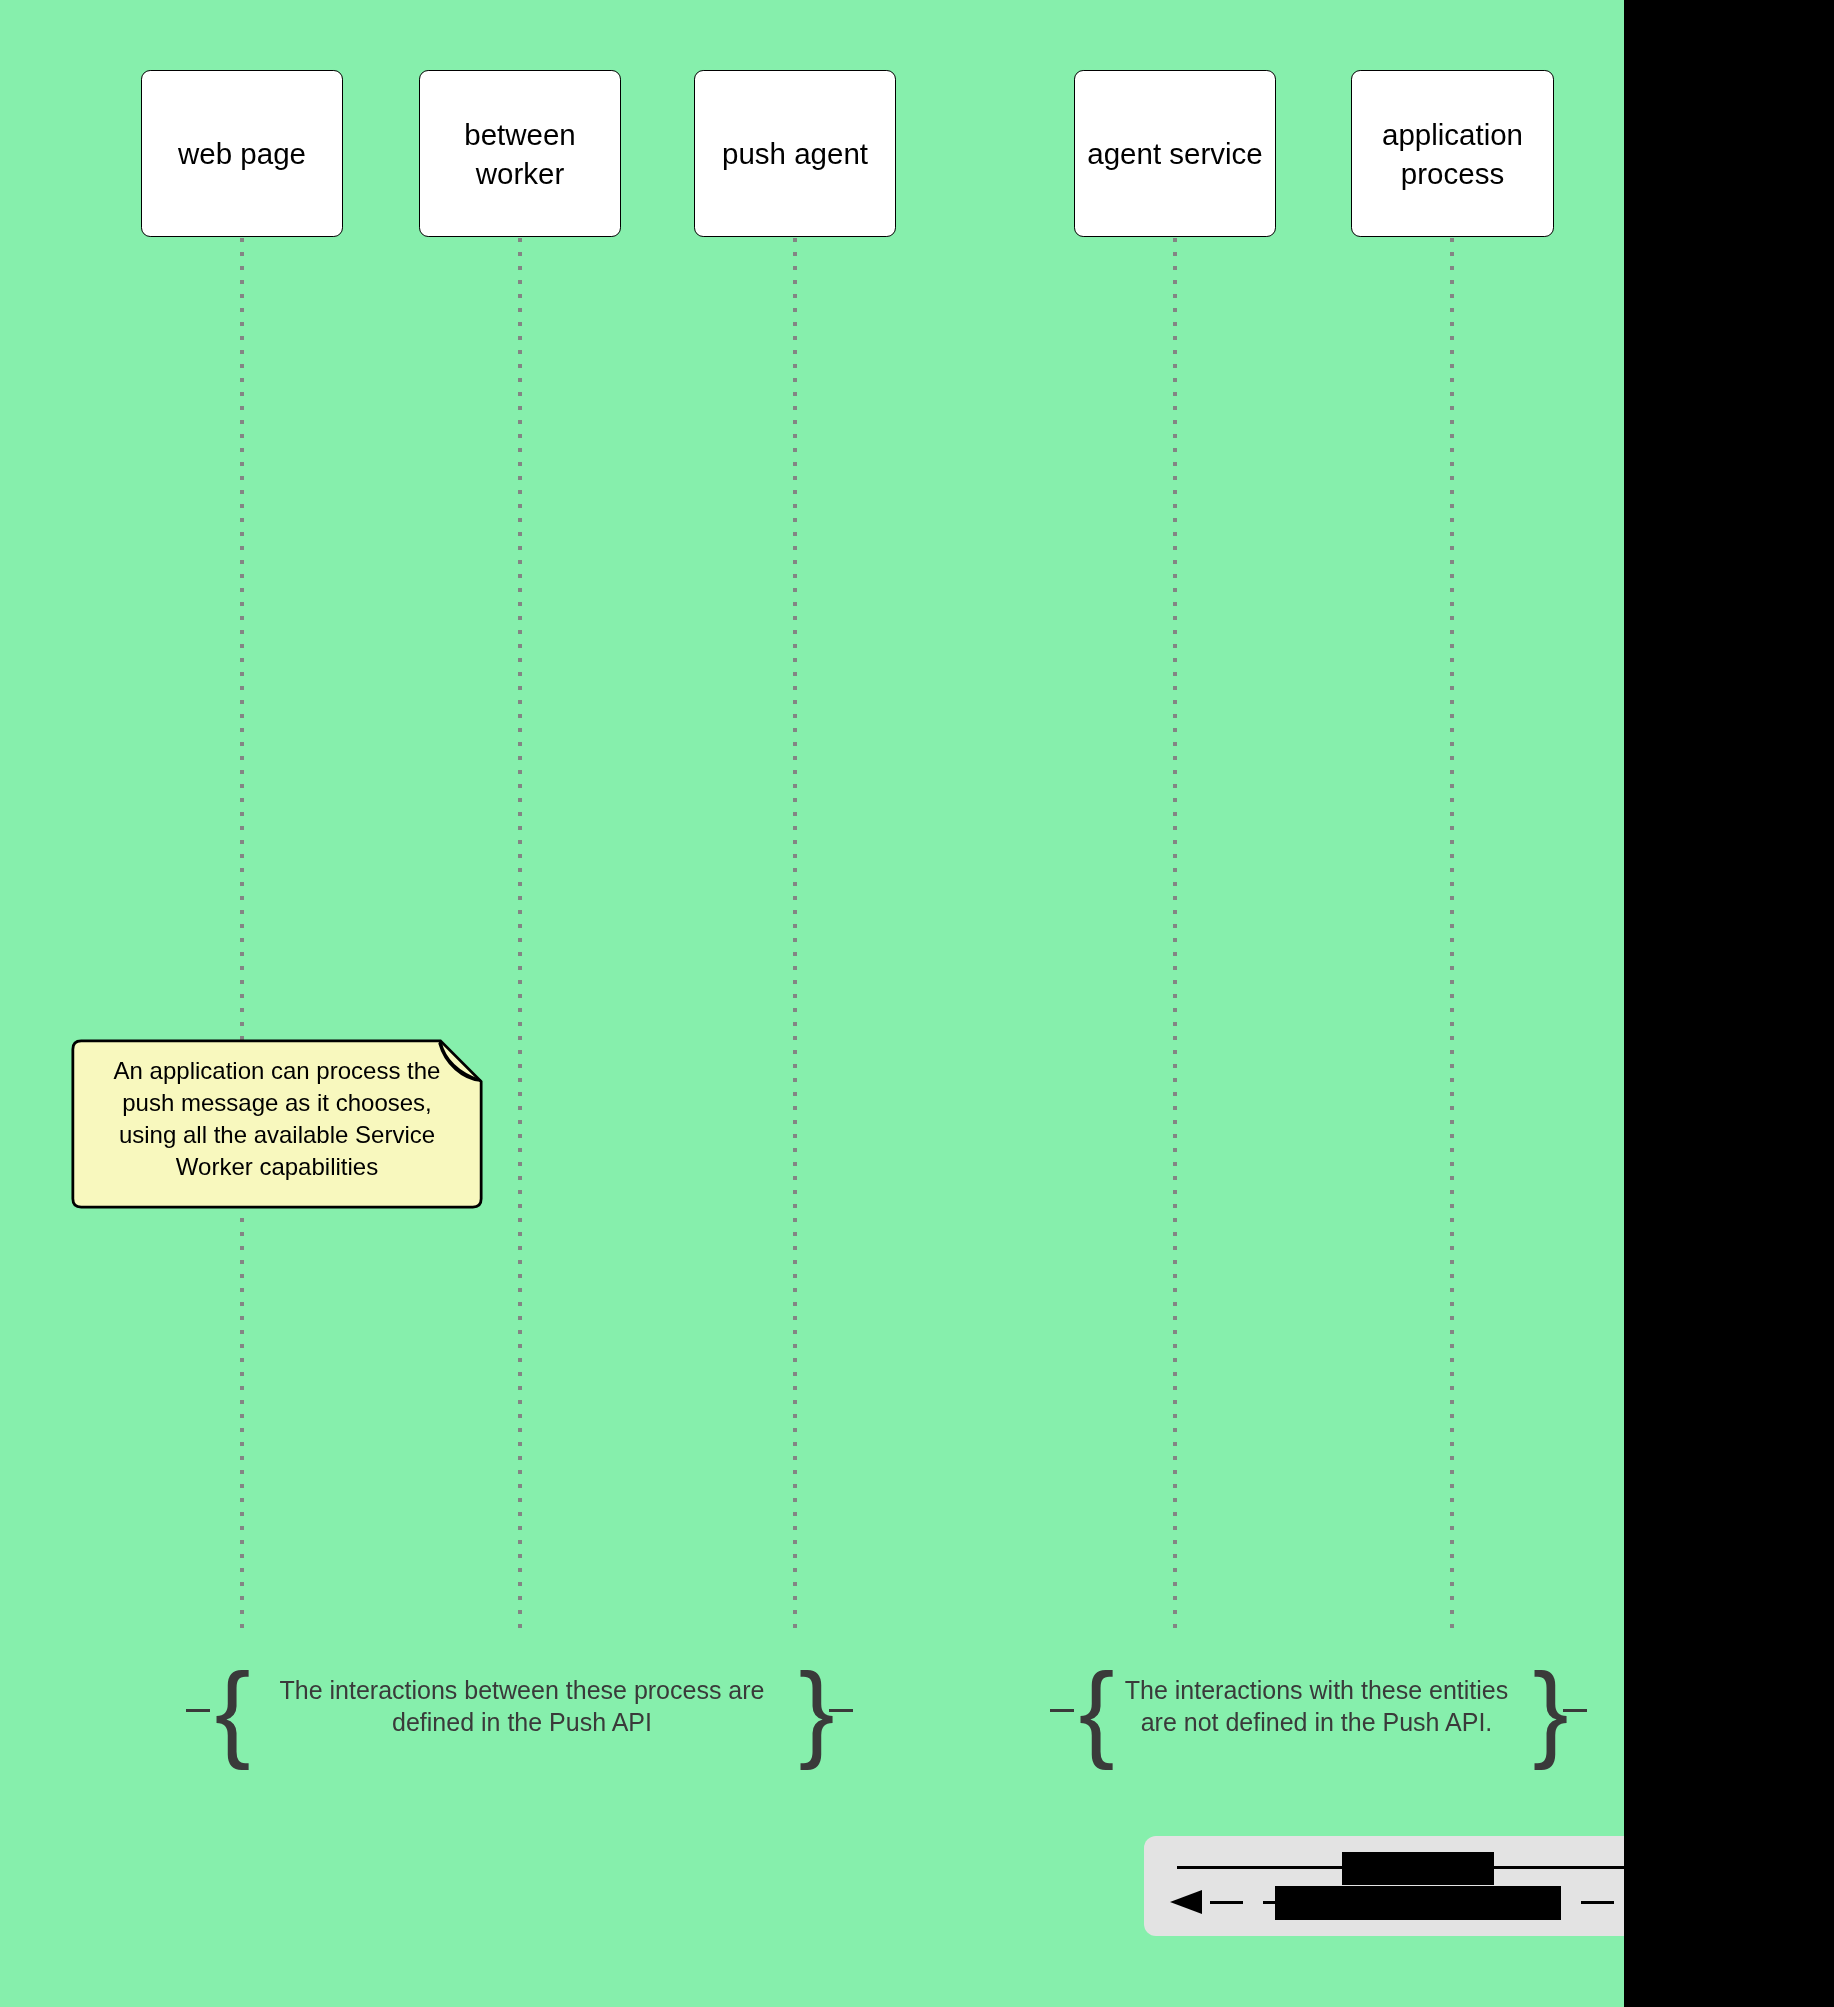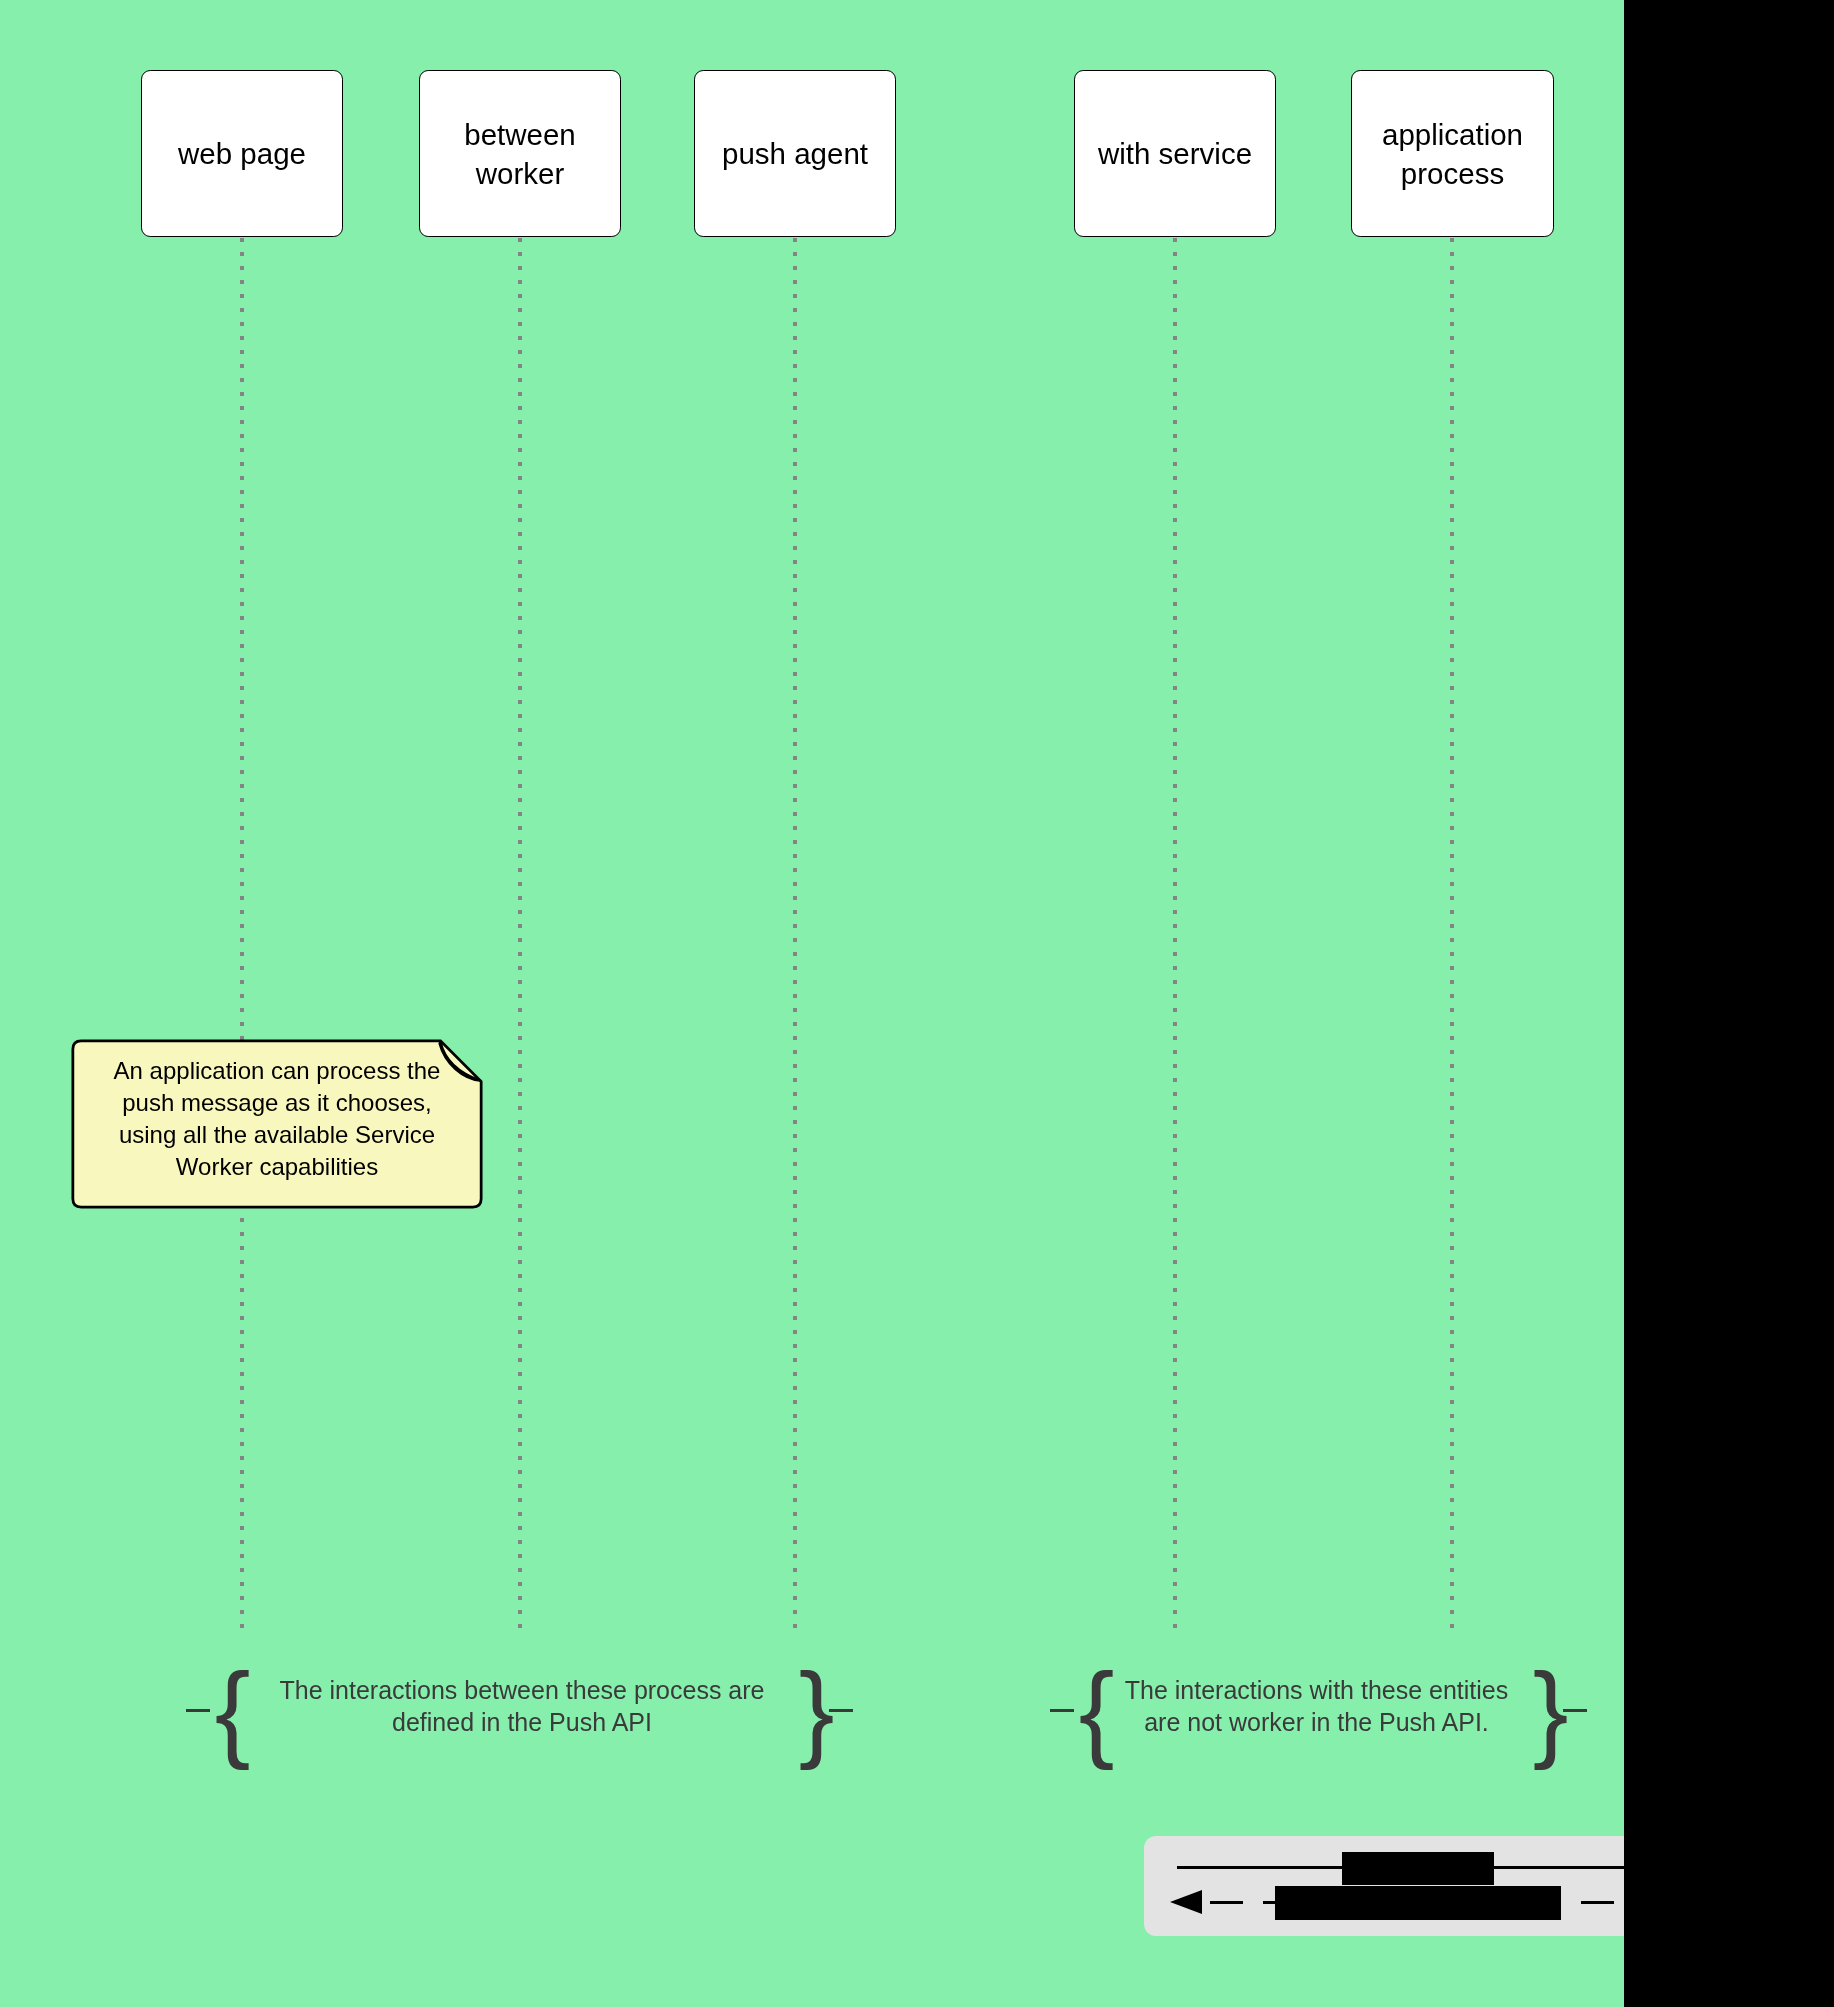--- a/index.html
+++ b/index.html
@@ -52,21 +52,21 @@
     <span class="actor-label">web page</span>
   </div>
   <div class="actor" style="left:419px;width:202px;">
     <span class="actor-label">between
 worker</span>
   </div>
   <div class="actor" style="left:694px;width:202px;">
     <span class="actor-label">push agent</span>
   </div>
   <div class="actor" style="left:1074px;width:202px;">
-    <span class="actor-label">with service</span>
+    <span class="actor-label">agent service</span>
   </div>
   <div class="actor" style="left:1351px;width:203px;">
     <span class="actor-label">application
 process</span>
   </div>
 
   <div class="lifeline" style="left:240px;"></div>
   <div class="lifeline" style="left:518px;"></div>
   <div class="lifeline" style="left:793px;"></div>
   <div class="lifeline" style="left:1173px;"></div>
@@ -88,21 +88,21 @@
   <div class="brace-tick" style="left:186px;"></div>
   <div class="brace-tick" style="left:829px;"></div>
   <div class="annotation-text" style="left:245px;width:554px;">The interactions between these process are
 defined in the Push API</div>
 
   <span class="brace" style="left:1076px;">{</span>
   <span class="brace" style="left:1530px;">}</span>
   <div class="brace-tick" style="left:1050px;"></div>
   <div class="brace-tick" style="left:1563px;"></div>
   <div class="annotation-text" style="left:1104px;width:425px;">The interactions with these entities
-are not worker in the Push API.</div>
+are not defined in the Push API.</div>
 
   <div class="legend"></div>
   <div class="legend-line-solid"></div>
   <div class="arrowhead-right"></div>
   <div class="legend-redacted-1"></div>
   <div class="legend-line-dashed"></div>
   <div class="arrowhead-left"></div>
   <div class="legend-redacted-2"></div>
 
 </div>

